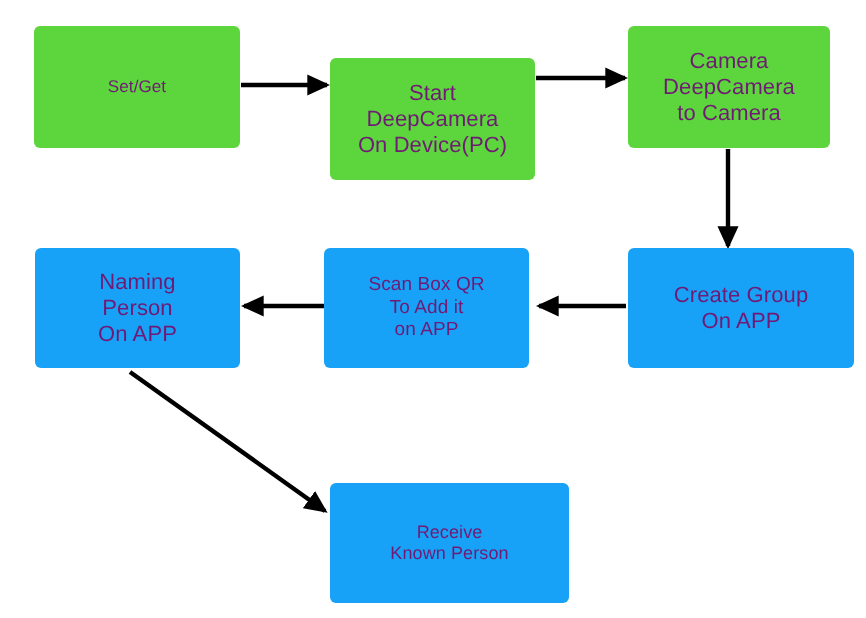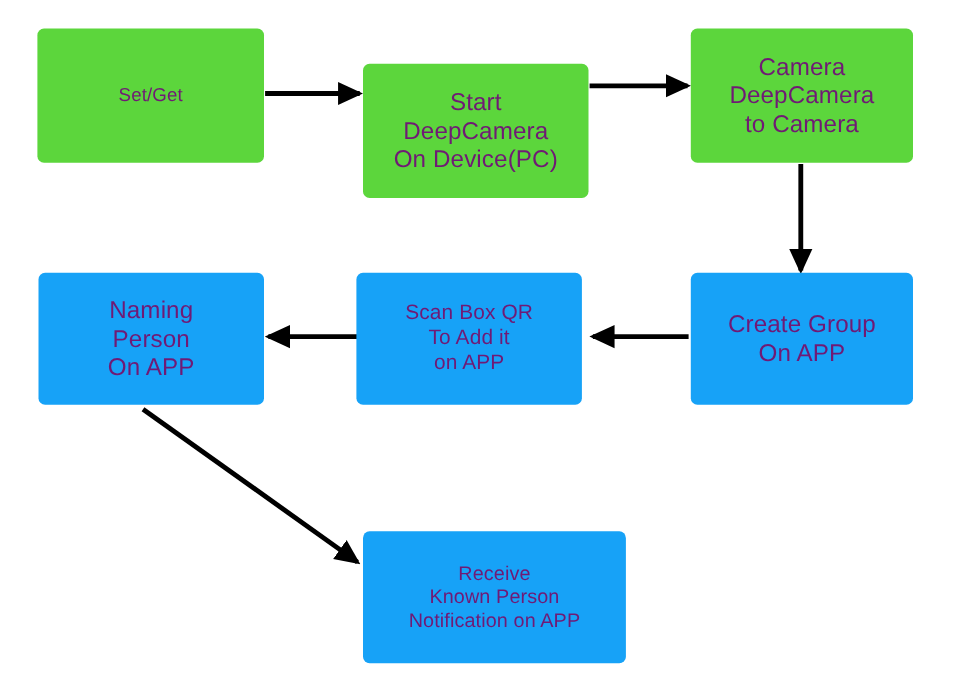--- a/index.html
+++ b/index.html
@@ -40,21 +40,21 @@
   }
   .node.green { background: #5CD63C; }
   .node.blue  { background: #17A2F7; }
 
   
   #n-serialno     { left: 34px;  top: 26px;  width: 206px; height: 122px; font-size: 17px; }
   #n-start-dc     { left: 330px; top: 26px;  width: 205px; height: 122px; font-size: 22px; margin-top: 32px; }
   #n-connect-dc   { left: 628px; top: 26px;  width: 202px; height: 122px; font-size: 22px; }
   #n-naming       { left: 35px;  top: 248px; width: 205px; height: 120px; font-size: 22px; }
   #n-scan-qr      { left: 324px; top: 248px; width: 205px; height: 120px; font-size: 19px; }
-  #n-create-group { left: 628px; top: 248px; width: 202px; height: 120px; font-size: 22px; }
+  #n-create-group { left: 628px; top: 248px; width: 226px; height: 120px; font-size: 22px; }
   #n-receive      { left: 330px; top: 483px; width: 239px; height: 120px; font-size: 18px; }
 
   #edges {
     position: absolute;
     left: 0;
     top: 0;
     width: 866px;
     height: 618px;
     pointer-events: none;
   }
@@ -126,17 +126,16 @@
       <span class="ln">Naming</span>
       <span class="ln">Person</span>
       <span class="ln">On APP</span>
     </span>
   </div>
 
   <div class="node blue" id="n-receive">
     <span class="lines">
       <span class="ln">Receive</span>
       <span class="ln">Known Person</span>
-      <span class="ln">Notification on APP</span>
     </span>
   </div>
 
 </div>
 
 </body></html>

